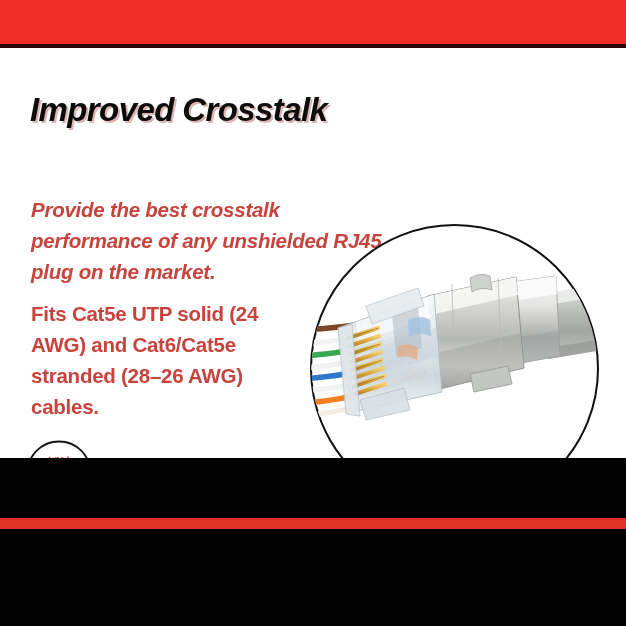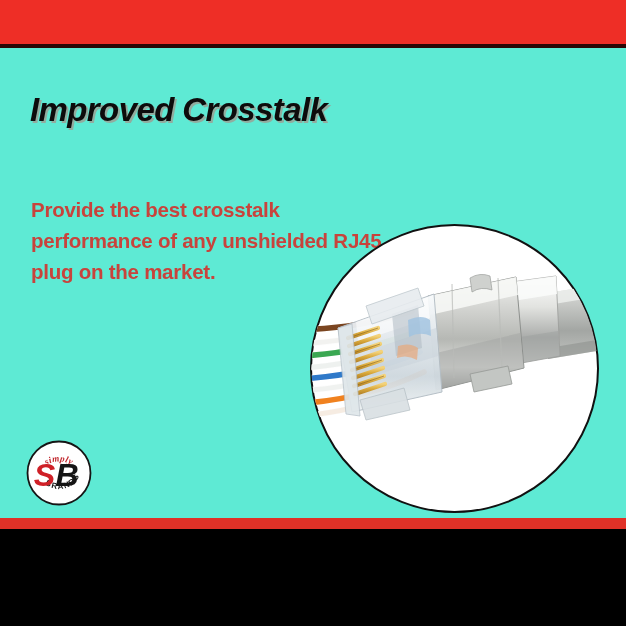--- a/index.html
+++ b/index.html
@@ -23,22 +23,22 @@
   }
   .bar-top-shadow {
     position:absolute; left:0; top:44px;
     width:626px; height:4px;
     background:#2b0604;
   }
 
   
   .card {
     position:absolute; left:0; top:48px;
-    width:626px; height:470px;
-    background:#5eead4;
+    width:626px; height:410px;
+    background:#ffffff;
     overflow:hidden;
   }
 
   
   .bar-bottom {
     position:absolute; left:0; top:518px;
     width:626px; height:11px;
     background:#e03127;
   }
   .bar-bottom-fill {
@@ -63,21 +63,21 @@
 
   
   .para {
     position:absolute;
     color:#c8433c;
     font-size:20.5px;
     font-weight:bold;
     line-height:1.52;
     letter-spacing:-0.25px;
   }
-  .para-1 { left:31px; top:146px; width:365px; }
+  .para-1 { left:31px; top:146px; width:365px;font-style:italic; }
   .para-2 { left:31px; top:250px; width:268px; }
 
   
   .product-circle {
     position:absolute;
     left:310px; top:176px;
     width:289px; height:289px;
     border:2.5px solid #111111;
     border-radius:50%;
     background:#ffffff;
@@ -106,20 +106,21 @@
   <div class="bar-top"></div>
   <div class="bar-top-shadow"></div>
 
   <div class="card">
 
     <div class="headline">
       <span>Improved Crosstalk</span>
     </div>
 
     <div class="para para-1">Provide the best crosstalk performance of any unshielded RJ45 plug on the market.</div>
+    <div class="para para-2">Fits Cat5e UTP solid (24 AWG) and Cat6/Cat5e stranded (28–26 AWG) cables.</div>
 
     <div class="product-circle"></div>
 
     <svg class="product-art" viewBox="0 0 626 290">
       <defs>
         <clipPath id="circleClip">
           <circle cx="454.5" cy="190.5" r="143"></circle>
         </clipPath>
         <linearGradient id="metalG" x1="0" y1="0" x2="0" y2="1">
           <stop offset="0" stop-color="#f4f4f2"></stop>

